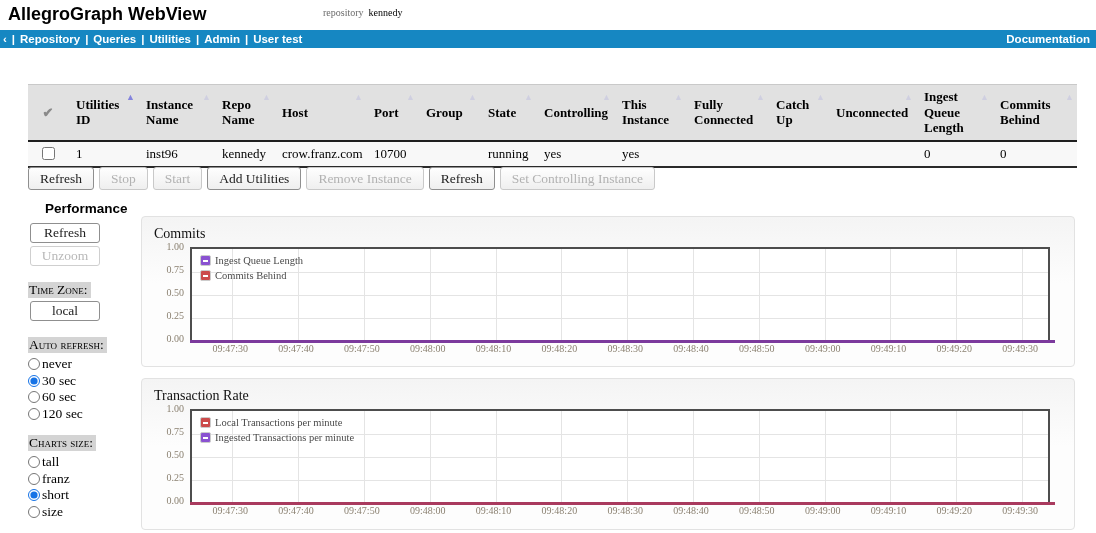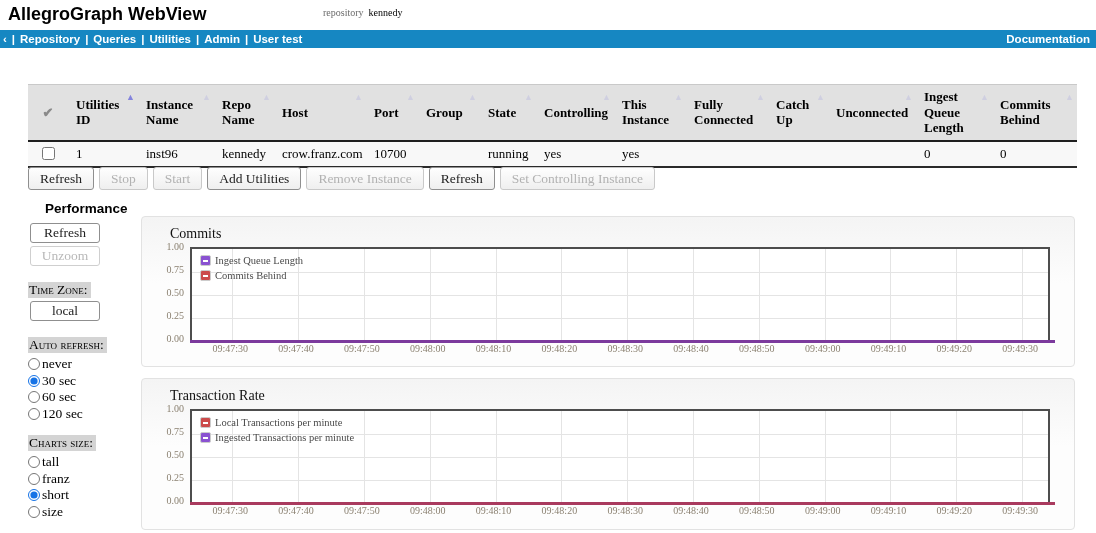--- a/index.html
+++ b/index.html
@@ -58,21 +58,21 @@
   .side-label{font-variant:small-caps;font-size:13.5px;background:#d4d4d4;display:inline-block;
               padding:0 3px 0 1px;margin:13px 0 3px 0;}
   .radio-row{display:flex;align-items:center;height:16.5px;font-size:13.5px;}
   .radio-row input{margin:0 2px 0 0;width:12px;height:12px;accent-color:#1673e6;}
 
   
   .chart-panel{position:absolute;left:141px;width:932px;border:1px solid #e2e2e2;border-radius:4px;
                background:linear-gradient(#f4f4f4,#fdfdfd 45%);}
   .chart-panel.first{top:216px;height:149px;}
   .chart-panel.second{top:378px;height:150px;}
-  .chart-title{position:absolute;left:28px;top:9px;font-size:14px;color:#111;}
+  .chart-title{position:absolute;left:12px;top:9px;font-size:14px;color:#111;}
   .plot{position:absolute;left:48px;top:30px;width:856px;height:92px;background:#fff;
         border:2px solid #4d4d4d;}
   .vgrid{position:absolute;top:0;bottom:0;width:1px;background:#e4e4e4;}
   .hgrid{position:absolute;left:0;right:0;height:1px;background:#e4e4e4;}
   .baseline{position:absolute;left:-2px;right:-7px;bottom:-2px;height:3px;}
   .ylab{position:absolute;width:32px;text-align:right;font-size:10px;color:#8b8171;}
   .xlab{position:absolute;width:62px;text-align:center;font-size:10px;color:#8b8171;top:126px;}
   .legend{position:absolute;left:8px;top:4px;}
   .legend-item{display:flex;align-items:center;height:15px;}
   .swatch{width:11px;height:11px;border:1px solid #cccccc;border-radius:2px;margin-right:4px;

